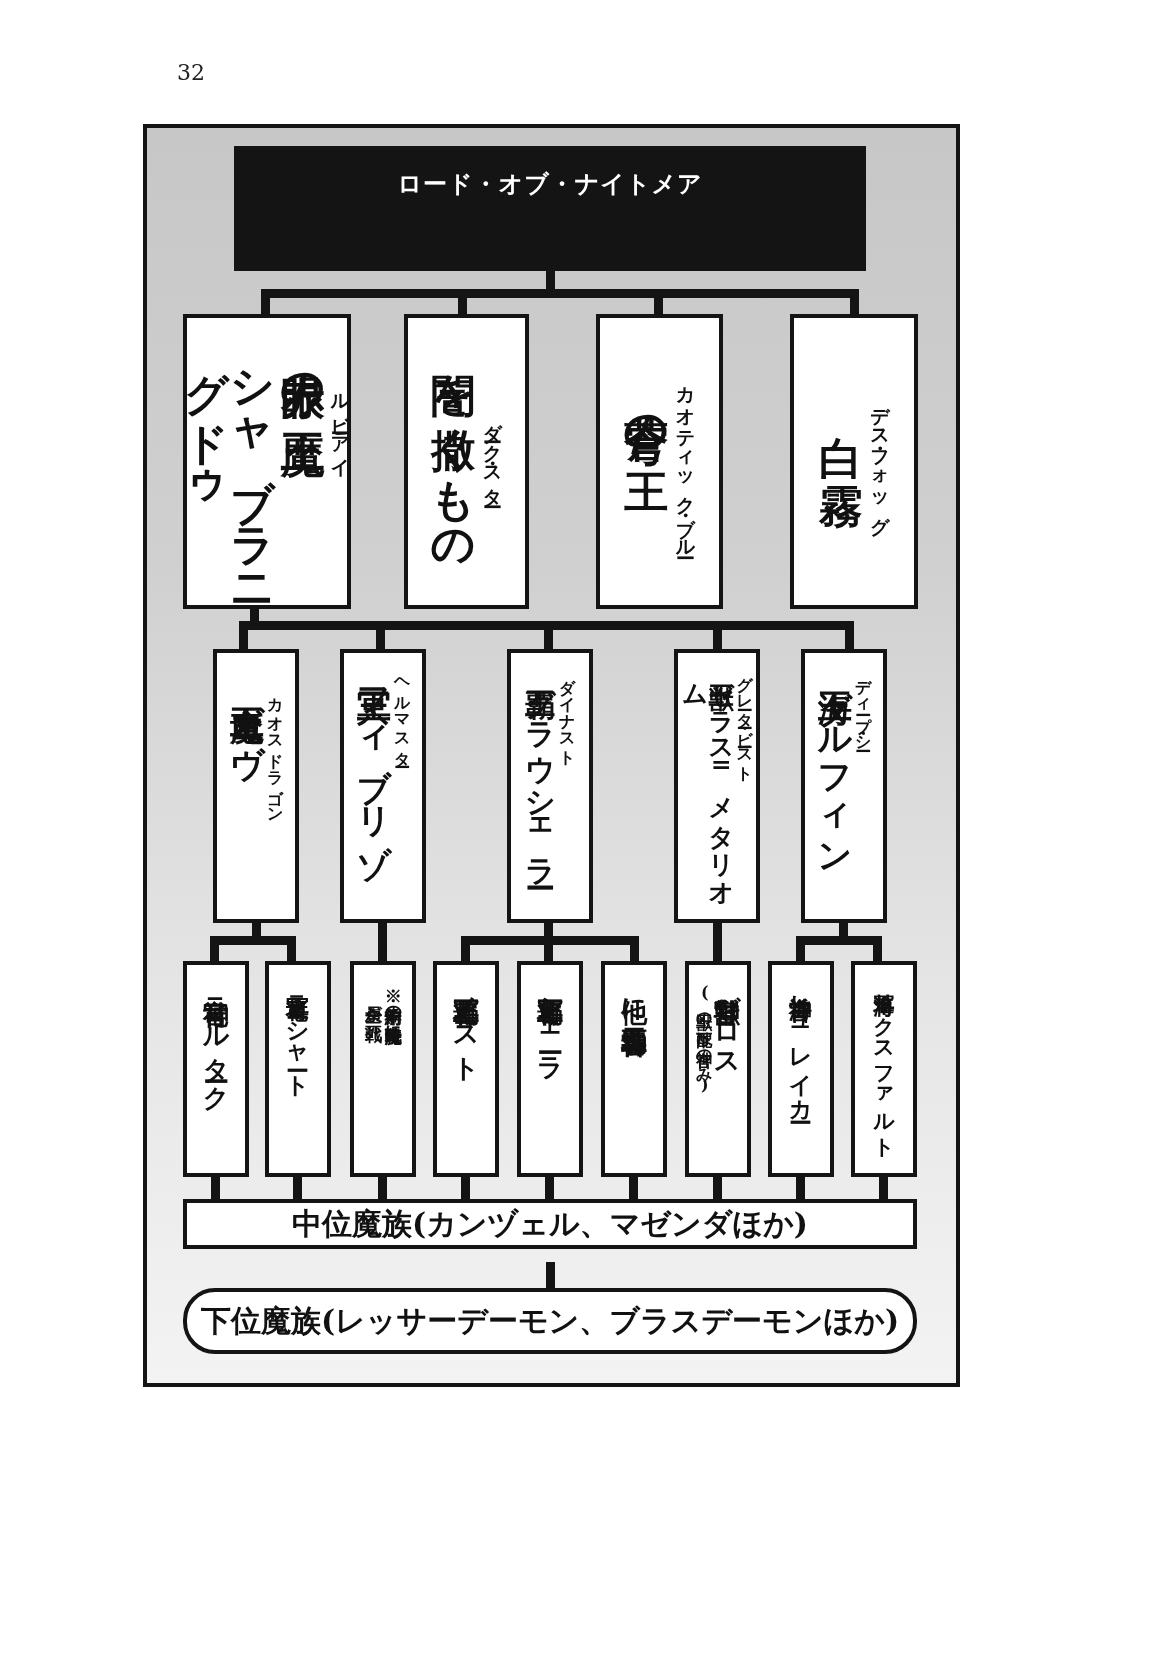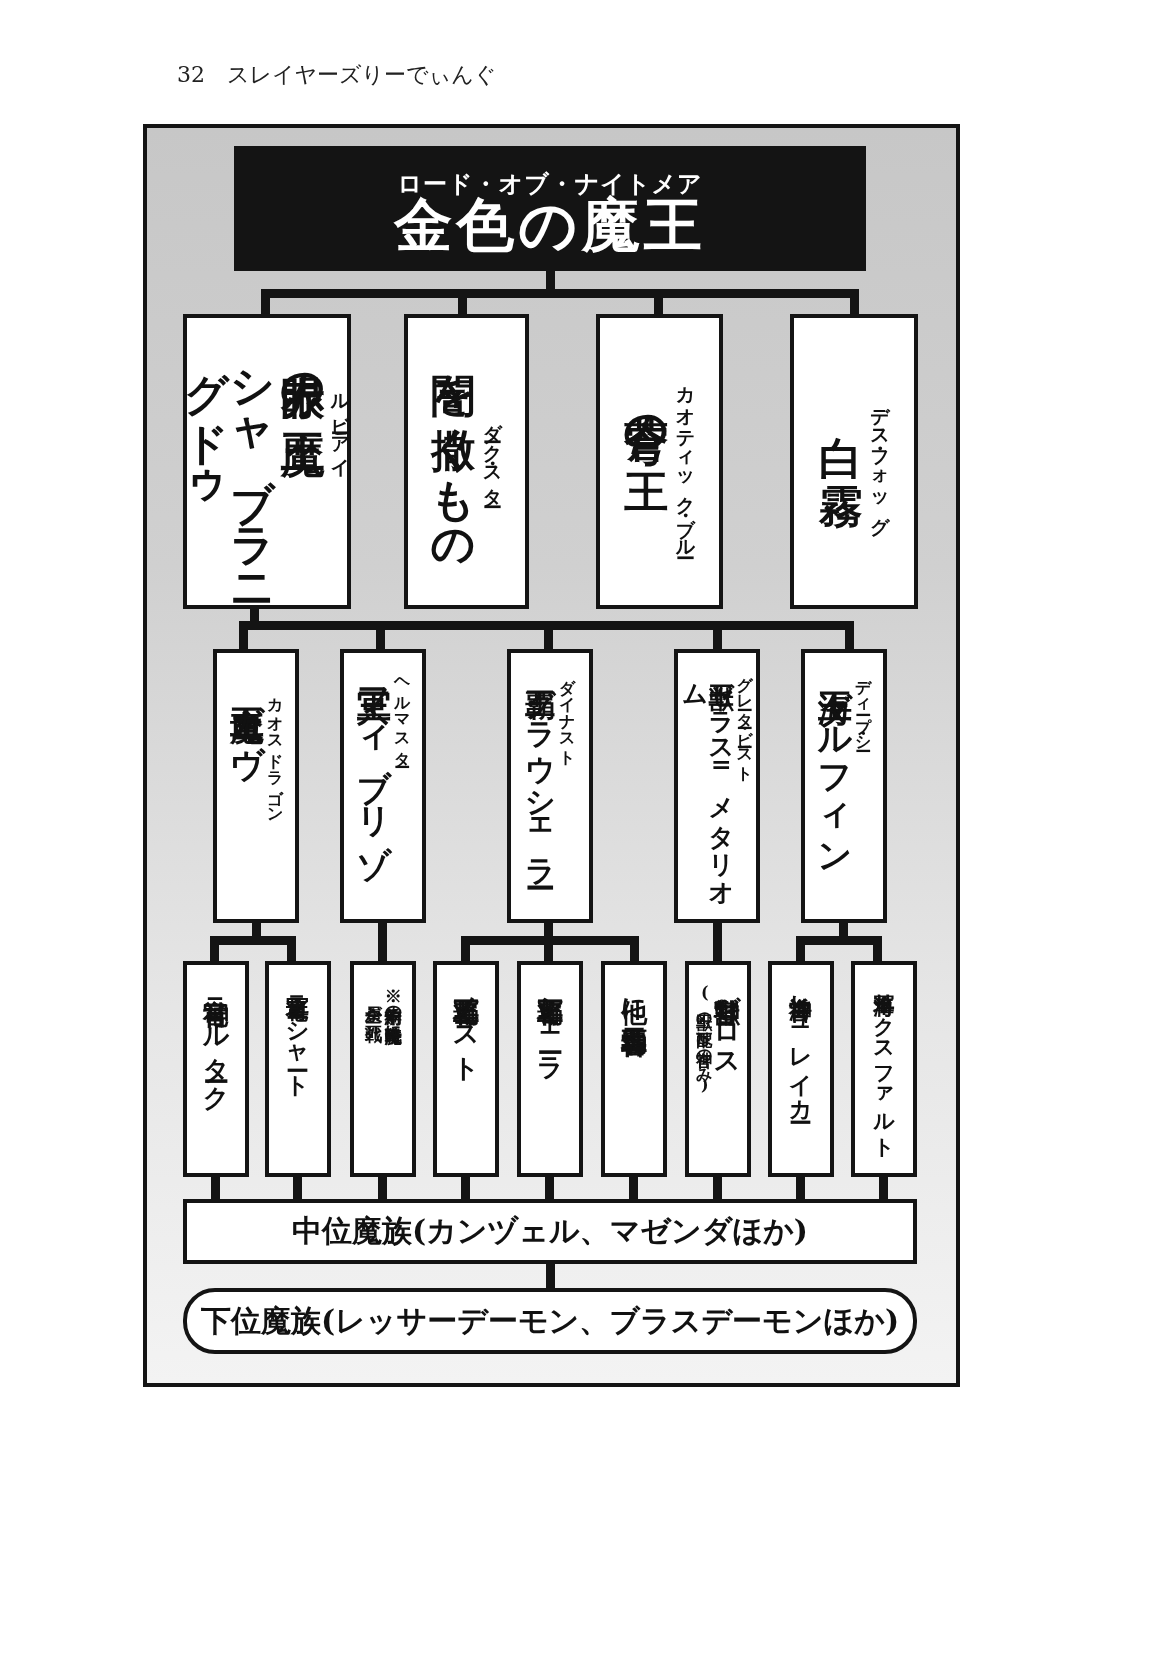--- a/index.html
+++ b/index.html
@@ -40,21 +40,20 @@
     border: 4px solid #141414; box-sizing: border-box;
     display: flex; align-items: center; justify-content: center;
     font-size: 30px; font-weight: bold;
   }
 </style>
 </head>
 <body>
 
 <div class="header">
   <span>32</span>
-  <span>スレイヤーズりーでぃんぐ</span>
 </div>
 
 <div class="frame"></div>
 
 <div>
 
   <div class="line" style="left:546px; top:271px; width:9px; height:24px;"></div>
   <div class="line" style="left:261px; top:289px; width:598px; height:9px;"></div>
   <div class="line" style="left:261px; top:289px; width:9px; height:27px;"></div>
   <div class="line" style="left:458px; top:289px; width:9px; height:27px;"></div>
@@ -96,21 +95,20 @@
   <div class="line" style="left:629px; top:1175px; width:9px; height:26px;"></div>
   <div class="line" style="left:713px; top:1175px; width:9px; height:26px;"></div>
   <div class="line" style="left:796px; top:1175px; width:9px; height:26px;"></div>
   <div class="line" style="left:879px; top:1175px; width:9px; height:26px;"></div>
 
   <div class="line" style="left:546px; top:1262px; width:9px; height:28px;"></div>
 </div>
 
 <div class="top-box">
   <div class="top-ruby">ロード・オブ・ナイトメア</div>
-  <div class="top-title">金色の魔王</div>
 </div>
 
 <div class="box" style="left:183px; top:314px; width:168px; height:295px; padding-top:22px; gap:4px;">
   <span class="v l1-ruby" style="margin-top:40px;">ルビーアイ</span>
   <span class="v l1-main">赤眼の魔王</span>
   <span class="v l1-main">シャブラニグドゥ</span>
 </div>
 <div class="box" style="left:404px; top:314px; width:125px; height:295px; padding-top:22px; gap:6px;">
   <span class="v l1-ruby" style="margin-top:70px;">ダーク・スター</span>
   <span class="v l1-main">闇を撒くもの</span>
@@ -168,18 +166,18 @@
   <span class="v l3-main">獣神官ゼロス</span>
   <span class="v note" style="font-size:16px; margin-top:6px;">(獣王の配下は神官のみ)</span>
 </div>
 <div class="box" style="left:768px; top:961px; width:66px; height:216px; padding-top:14px;">
   <span class="v l3-main" style="font-size:23px;">海神官ヒュレイカー</span>
 </div>
 <div class="box" style="left:851px; top:961px; width:66px; height:216px; padding-top:14px;">
   <span class="v l3-main" style="font-size:21px;">海将軍リクスファルト</span>
 </div>
 
-<div class="wide-box" style="top:1199px; height:65px;">
+<div class="wide-box" style="top:1199px; height:50px;">
   <span>中位魔族(カンヅェル、マゼンダほか)</span>
 </div>
 <div class="wide-box" style="top:1288px; height:66px;border-radius:32px;">
   <span>下位魔族(レッサーデーモン、ブラスデーモンほか)</span>
 </div>
 
 </body></html>

